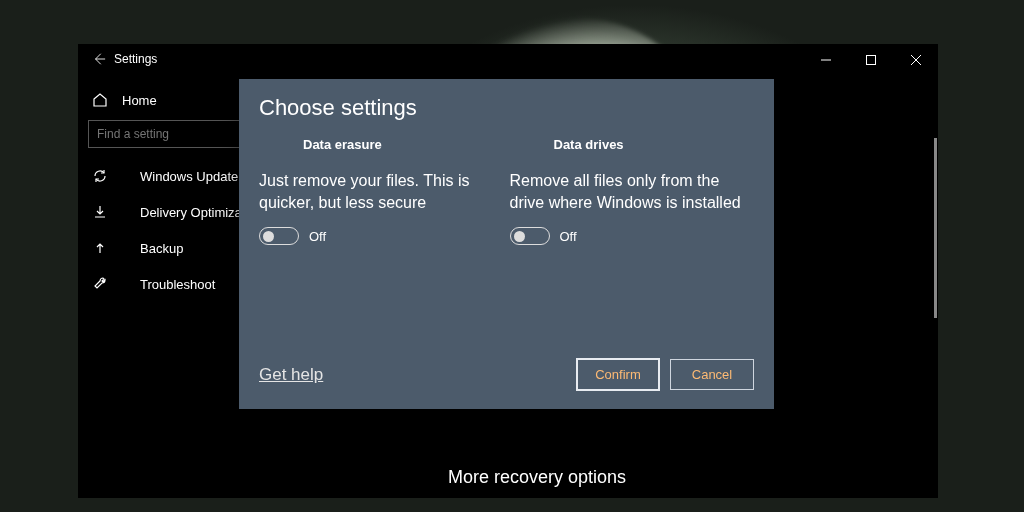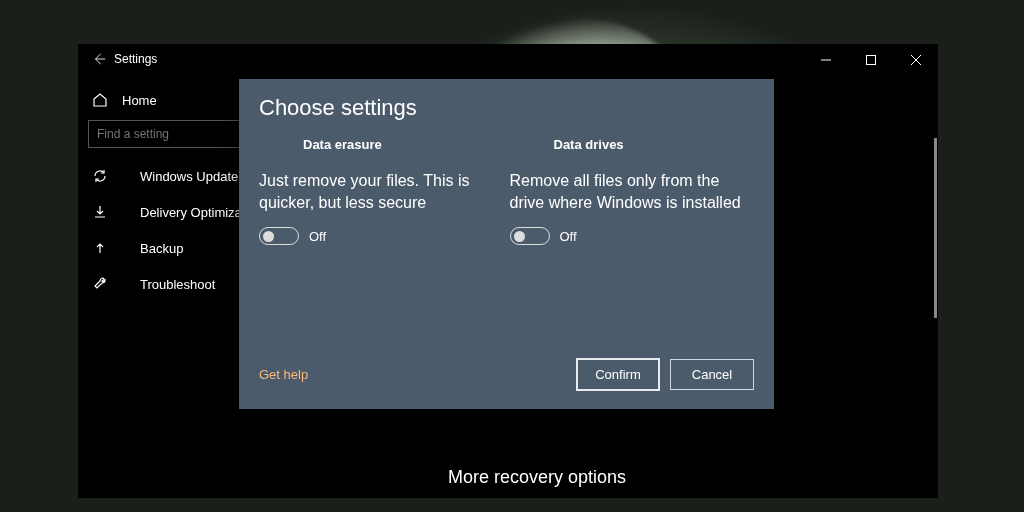--- a/index.html
+++ b/index.html
@@ -77,24 +77,24 @@
     .toggle {
       width: 40px; height: 18px; border: 1px solid #ddd; border-radius: 10px;
       position: relative; cursor: pointer;
     }
     .toggle::after {
       content: ""; position: absolute; left: 3px; top: 2.5px; width: 11px; height: 11px;
       border-radius: 50%; background: #ddd;
     }
     .toggle-label { font-size: 13px; }
     .dialog-footer { display: flex; align-items: center; padding: 10px 20px 18px 20px; }
-    .get-help { font-size: 13px; cursor: pointer; color: #fdba74; }
+    .get-help { font-size: 17px; text-decoration: underline; cursor: pointer; color: #e5e5e5; }
     .foot-spacer { flex: 1; }
     .dbtn {
-      border: 1px solid #cfd6df; background: transparent; color: #ffffff; font-size: 13px;
+      border: 1px solid #cfd6df; background: transparent; color: #fdba74; font-size: 13px;
       padding: 7px 0; width: 84px; cursor: pointer; margin-left: 10px;
     }
     .dbtn.primary { border: 2px solid #e8ecf1; }
   </style>
 </head>
 <body>
 
 <div class="wallpaper">
   <div class="flower"></div>
 </div>

